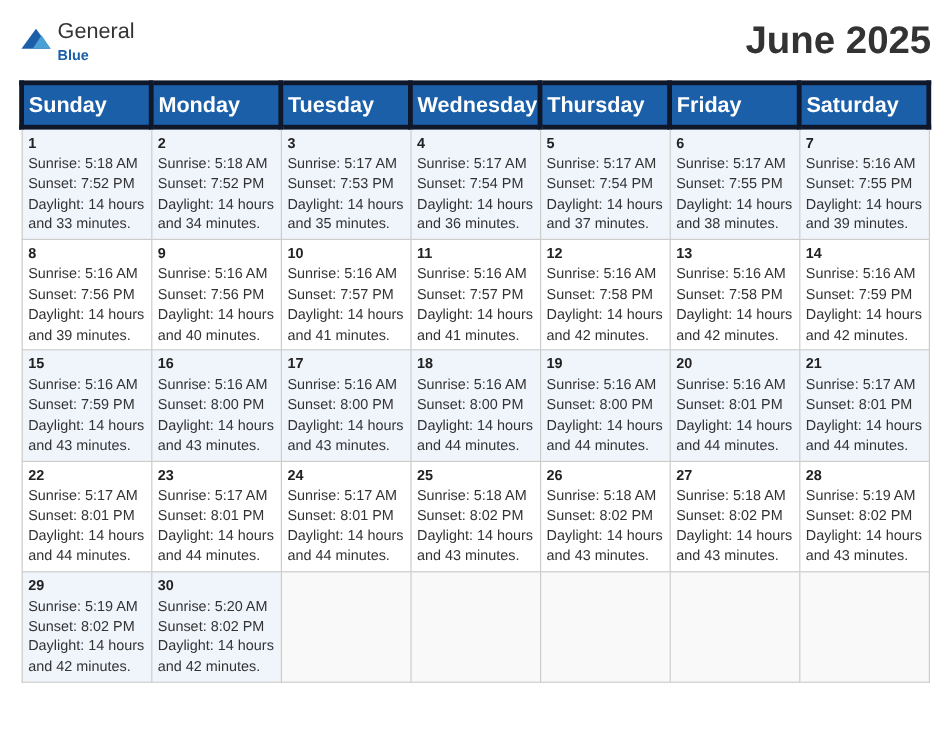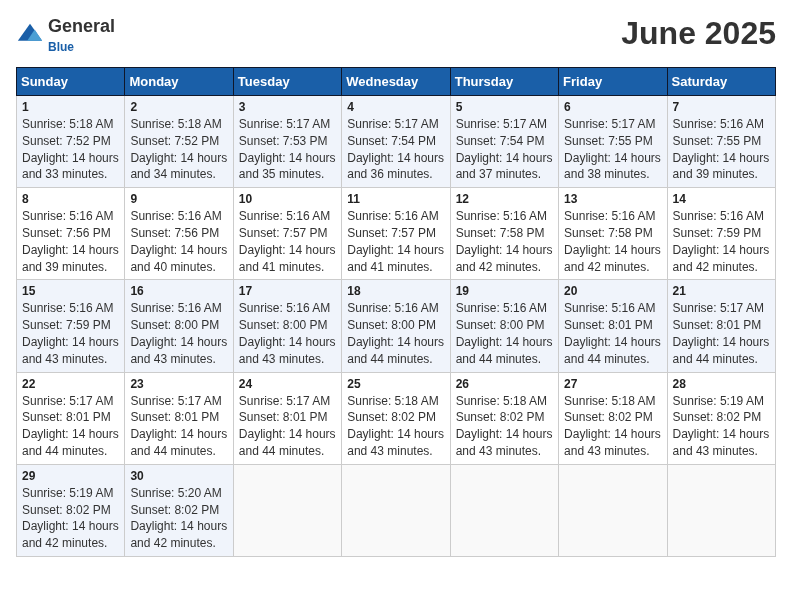--- a/index.html
+++ b/index.html
@@ -16,21 +16,21 @@
       align-items: flex-start;
       margin-bottom: 12px;
     }
     .logo {
       display: flex;
       align-items: center;
       gap: 4px;
     }
     .logo-text-general {
       font-size: 18px;
-      font-weight: bold;
+      font-weight: normal;
       color: #333;
     }
     .logo-text-blue {
       font-size: 12px;
       font-weight: bold;
       color: #1a5fa8;
     }
     .logo-icon {
       width: 28px;
       height: 28px;
@@ -49,25 +49,25 @@
       color: #555;
     }
     table {
       width: 100%;
       border-collapse: collapse;
       table-layout: fixed;
     }
     thead tr th {
       background-color: #1a5fa8;
       color: #fff;
-      font-size: 13px;
+      font-size: 18px;
       font-weight: bold;
       padding: 6px 4px;
       text-align: left;
-      border: 1px solid #0f172a;
+      border: 4px solid #0f172a;
     }
     tbody tr td {
       vertical-align: top;
       border: 1px solid #ccc;
       padding: 4px 5px;
       font-size: 9.5px;
       color: #222;
       height: 88px;
     }
     tbody tr:nth-child(odd) td {

